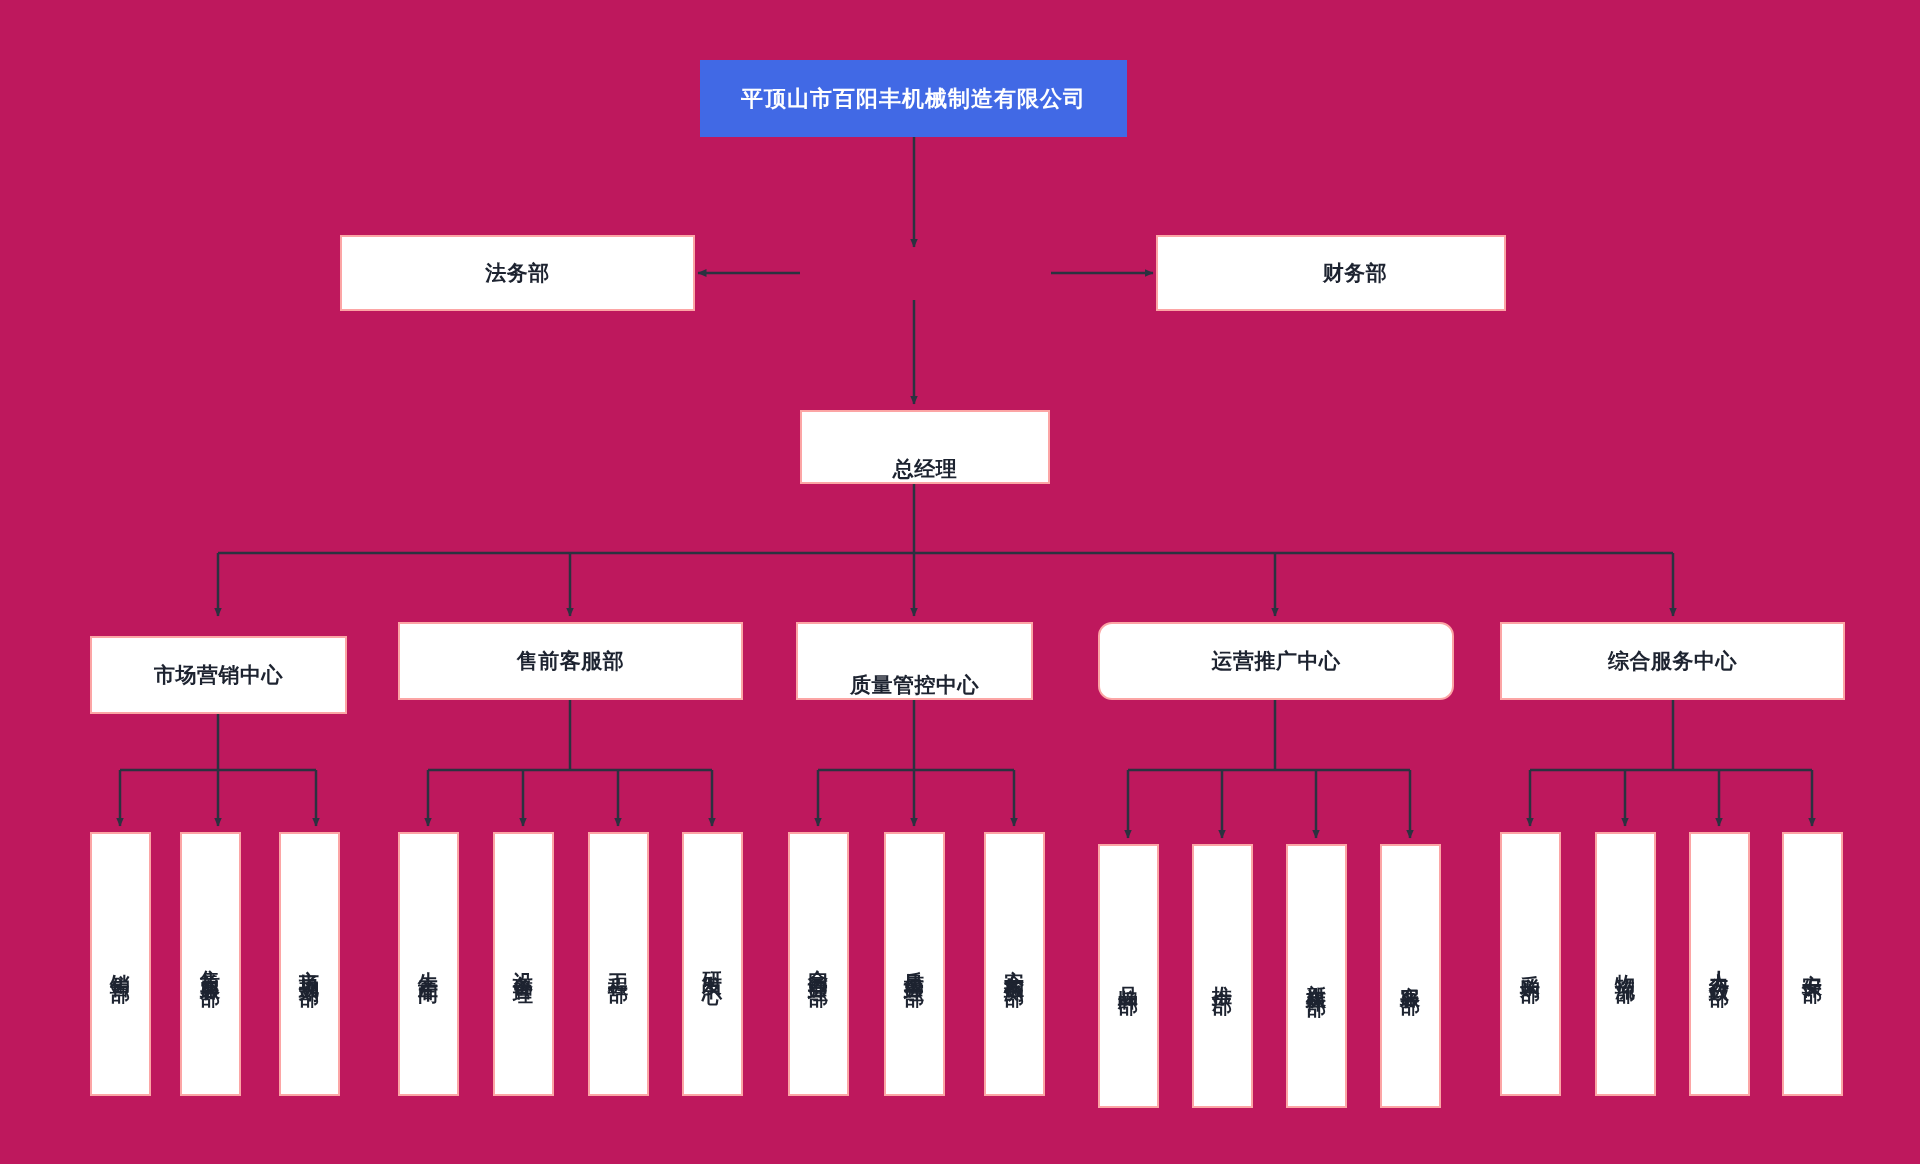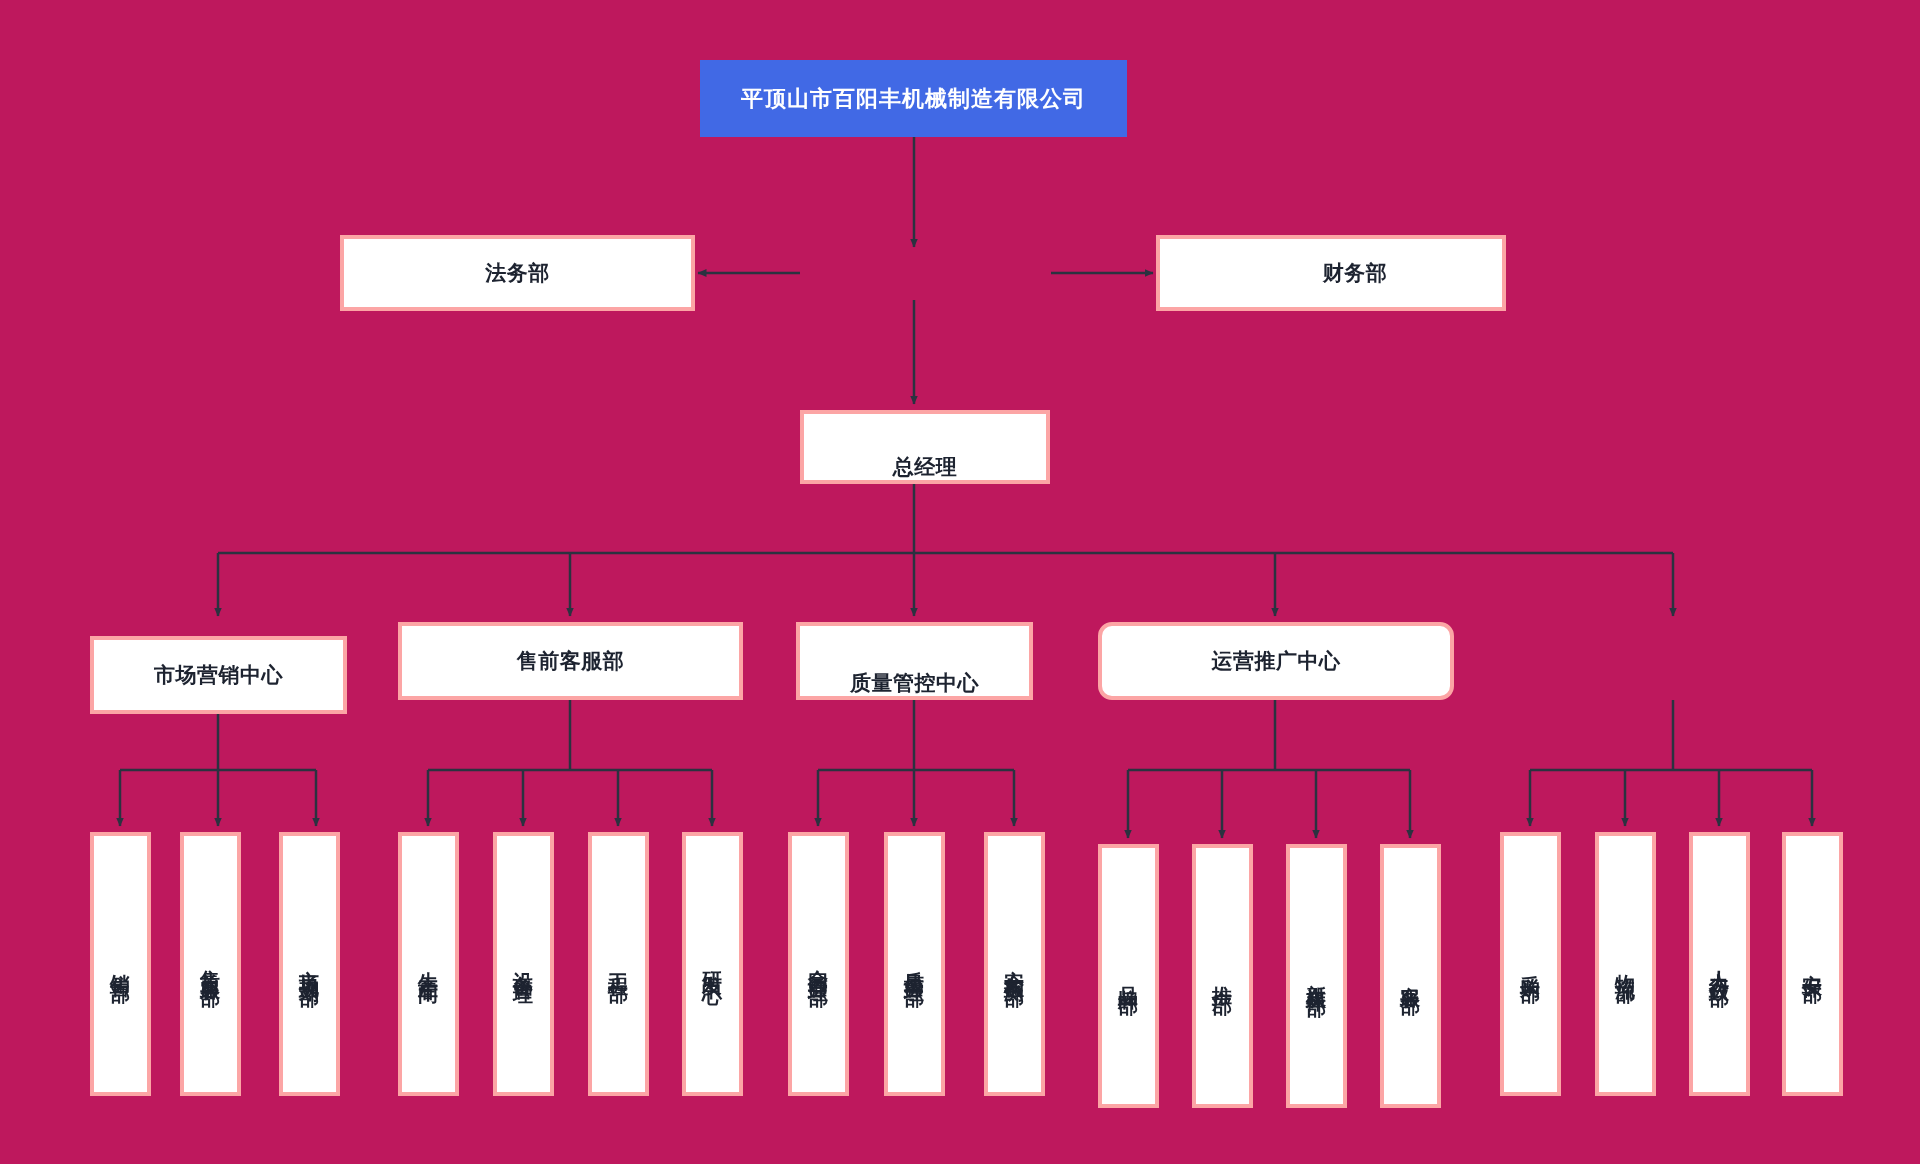--- a/index.html
+++ b/index.html
@@ -22,21 +22,21 @@
     position: absolute;
     left: 0;
     top: 0;
     width: 1920px;
     height: 1164px;
     pointer-events: none;
   }
   .node {
     position: absolute;
     box-sizing: border-box;
-    border: 4px solid #fca5a5;
+    border: 2px solid #fca5a5;
     background: #ffffff;
     display: flex;
     align-items: center;
     justify-content: center;
     text-align: center;
   }
   .node .txt {
     font-weight: bold;
     color: #1d2330;
     line-height: 1.25;
@@ -153,20 +153,23 @@
   </div>
   <div class="node center" style="left:398px; top:622px; width:345px; height:78px;">
     <span class="txt">售前客服部</span>
   </div>
   <div class="node center" style="left:796px; top:622px; width:237px; height:78px;align-items:flex-end;">
     <span class="txt">质量管控中心</span>
   </div>
   <div class="node center" style="left:1098px; top:622px; width:356px; height:78px;border-radius:14px;">
     <span class="txt">运营推广中心</span>
   </div>
+  <div class="node center" style="left:1500px; top:622px; width:345px; height:78px;">
+    <span class="txt">综合服务中心</span>
+  </div>
 
   <div class="node leaf" style="left:90px; top:832px; width:61px; height:264px;">
     <span class="txt">销售部</span>
   </div>
   <div class="node leaf" style="left:180px; top:832px; width:61px; height:264px;">
     <span class="txt">售前客服部</span>
   </div>
   <div class="node leaf" style="left:279px; top:832px; width:61px; height:264px;">
     <span class="txt">市场规划部</span>
   </div>

